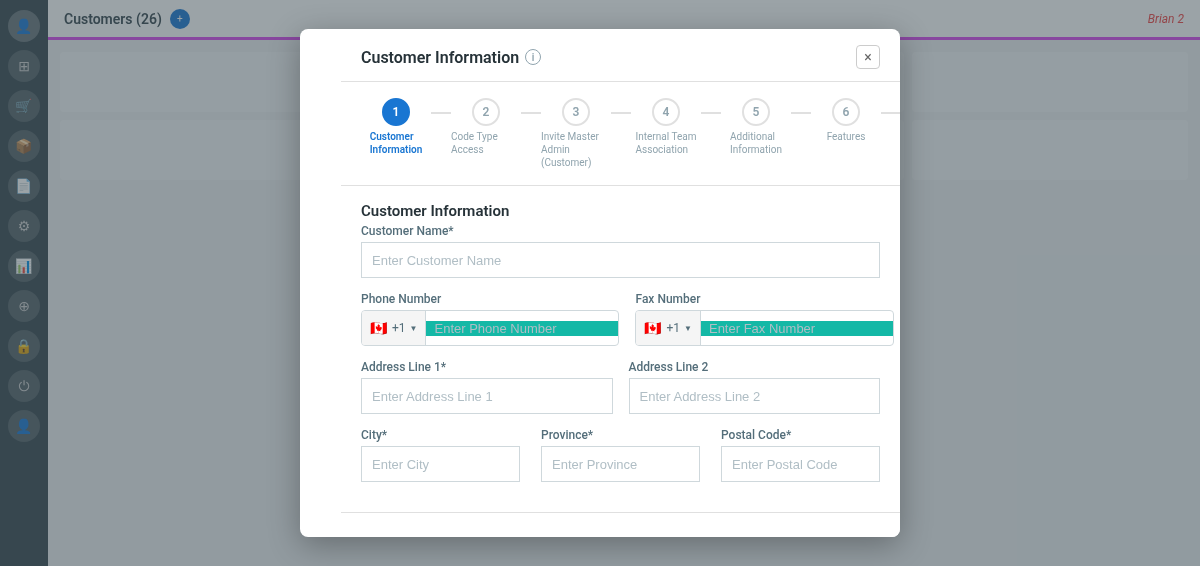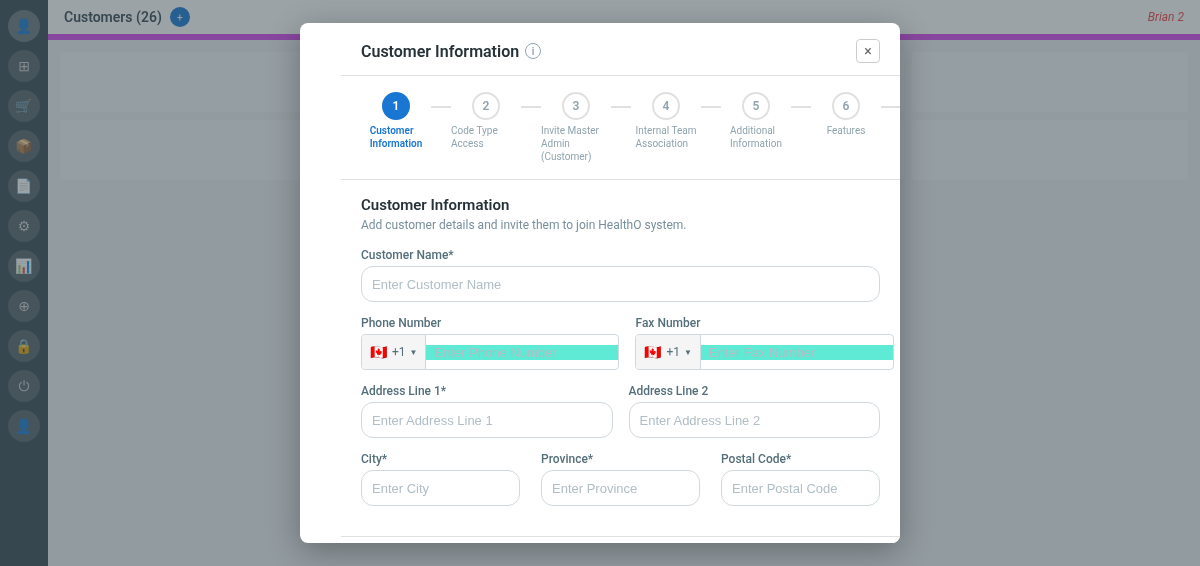--- a/index.html
+++ b/index.html
@@ -55,21 +55,21 @@
       position: relative;
     }
 
     .top-bar {
       height: 40px;
       background: #fff;
       display: flex;
       align-items: center;
       padding: 0 16px;
       justify-content: space-between;
-      border-bottom: 6px solid #d946ef;
+      border-bottom: 3px solid #d946ef;
     }
 
     .top-bar-left {
       display: flex;
       align-items: center;
       gap: 8px;
     }
 
     .top-bar-title {
       font-size: 14px;
@@ -270,21 +270,21 @@
       font-weight: 500;
       color: #546e7a;
       margin-bottom: 4px;
       display: block;
     }
 
     .form-control {
       width: 100%;
       height: 36px;
       border: 1px solid #cfd8dc;
-      border-radius: 12px;
+      border-radius: 0;
       padding: 0 10px;
       font-size: 13px;
       color: #37474f;
       outline: none;
       background: #fff;
     }
 
     .form-control::placeholder {
       color: #b0bec5;
     }
@@ -333,21 +333,21 @@
       font-size: 14px;
     }
 
     .phone-field {
       flex: 1;
       border: none;
       outline: none;
       padding: 0 8px;
       font-size: 13px;
       color: #37474f;
-      background: #5eead4;
+      background: #14b8a6;
     }
 
     .phone-field::placeholder {
       color: #b0bec5;
     }
 
     .chevron-down {
       font-size: 8px;
       color: #546e7a;
     }
@@ -452,21 +452,20 @@
       <div class="step-connector"></div>
 
       <div class="step">
         <div class="step-circle">7</div>
         <div class="step-label">Review &amp; Confirm</div>
       </div>
     </div>
 
     <div class="modal-body">
       <div class="section-title">Customer Information</div>
-      <div class="section-desc">Add customer details and invite them to join HealthO system.</div>
 
       <div class="form-group">
         <label class="form-label">Customer Name*</label>
         <input type="text" class="form-control" placeholder="Enter Customer Name" style="">
       </div>
 
       <div class="form-row">
         <div class="form-group">
           <label class="form-label">Phone Number</label>
           <div class="phone-input">

